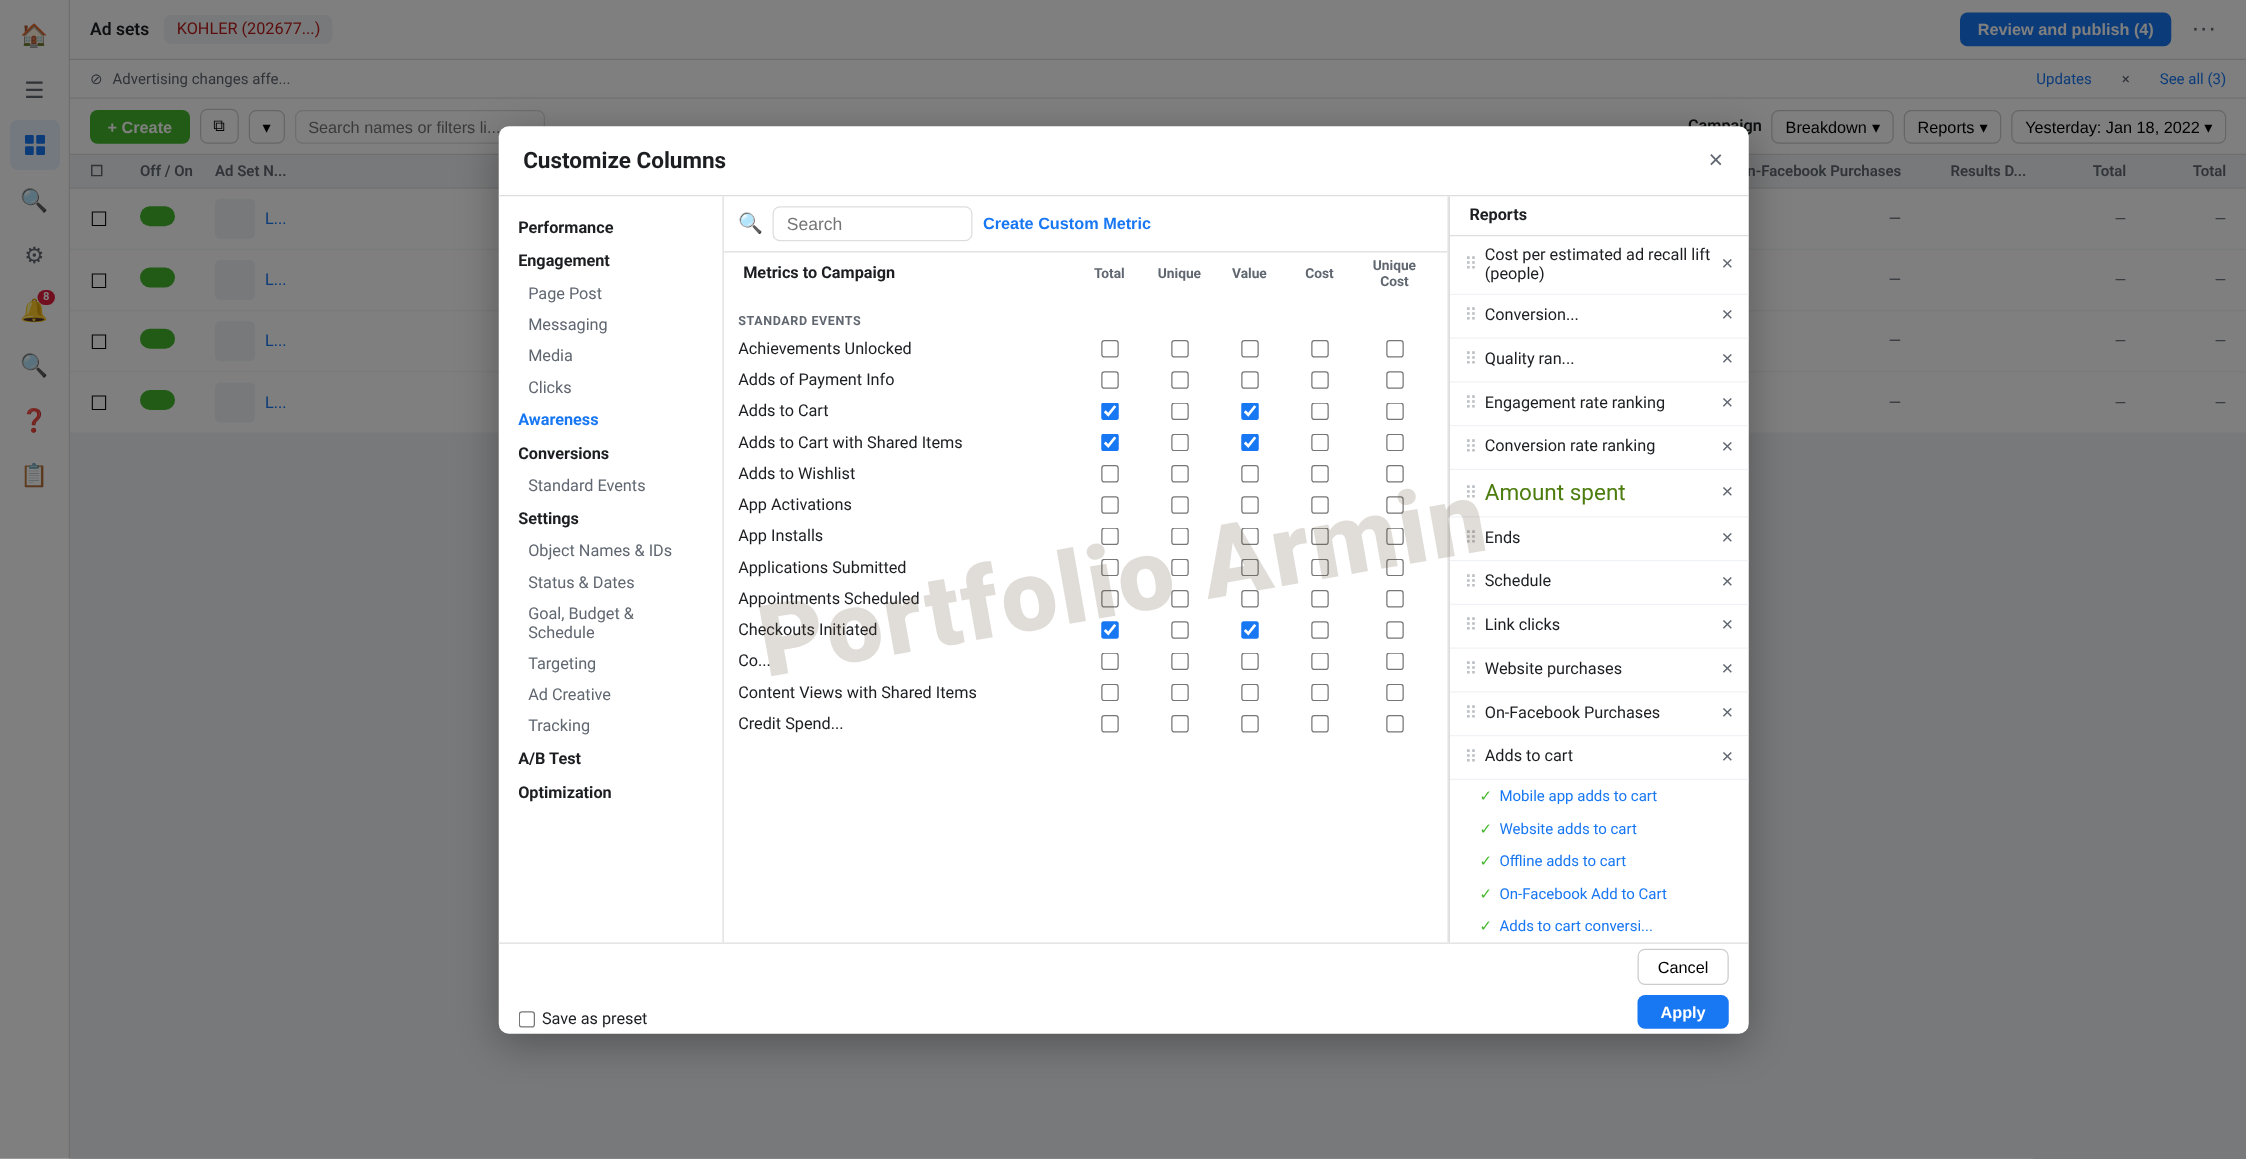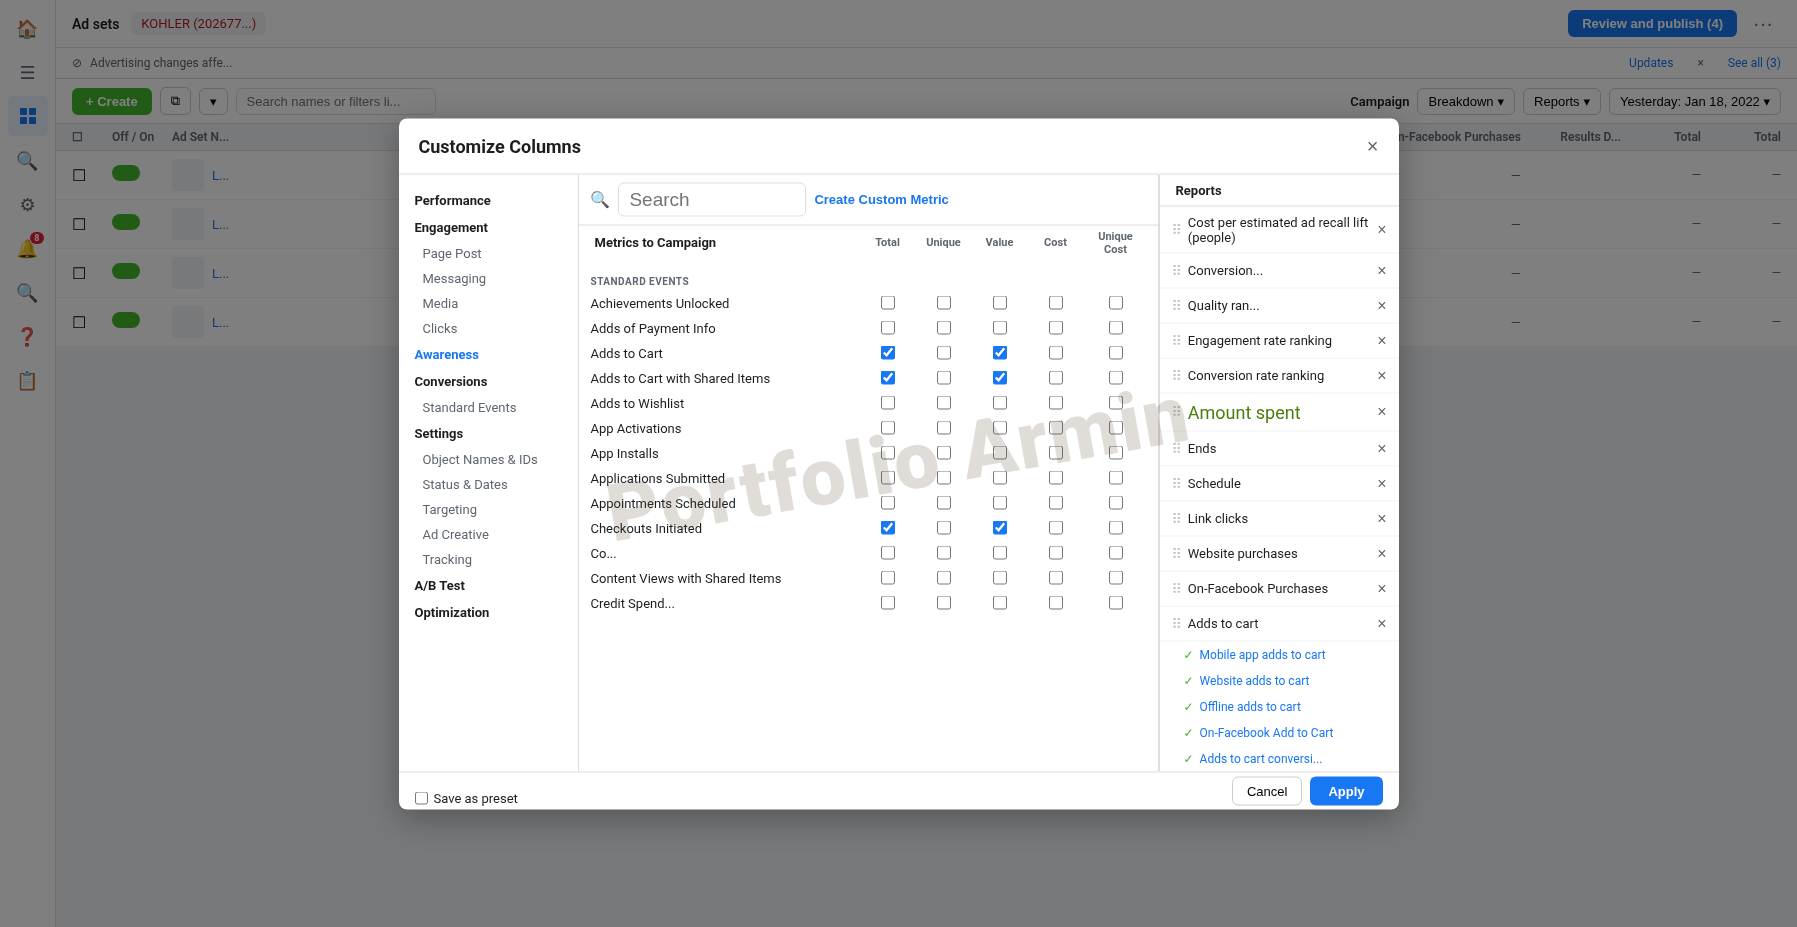--- a/index.html
+++ b/index.html
@@ -61,21 +61,21 @@
 
     
     .modal-nav { width: 180px; border-right: 1px solid #ddd; padding: 12px 0; overflow-y: auto; flex-shrink: 0; }
     .nav-section-label { font-size: 13px; font-weight: 700; color: #1c1e21; padding: 6px 16px; cursor: pointer; }
     .nav-section-label.active { color: #1877f2; }
     .nav-item { font-size: 13px; color: #606770; padding: 5px 16px 5px 24px; cursor: pointer; }
 
     
     .modal-middle { flex: 1; display: flex; flex-direction: column; overflow: hidden; border-right: 1px solid #ddd; }
     .modal-middle-search { padding: 8px 12px; border-bottom: 1px solid #ddd; display: flex; align-items: center; gap: 8px; }
-    .modal-search-input { border: 1px solid #ddd; border-radius: 6px; padding: 5px 10px; font-size: 19px; width: 188px; }
+    .modal-search-input { border: 1px solid #ddd; border-radius: 6px; padding: 5px 10px; font-size: 14px; width: 160px; }
     .create-custom-btn { background: none; border: none; color: #1877f2; font-size: 13px; cursor: pointer; font-weight: 600; }
 
     .metrics-list { flex: 1; overflow-y: auto; padding: 8px 0; }
     .metrics-header-row { display: flex; align-items: center; padding: 4px 12px; font-size: 11px; font-weight: 700; color: #606770; gap: 4px; }
     .metrics-include-label { font-size: 13px; font-weight: 700; color: #1c1e21; flex: 1; padding-left: 4px; }
     .col-header { width: 52px; text-align: center; font-size: 11px; color: #606770; }
 
     .section-divider { font-size: 10px; font-weight: 700; color: #606770; padding: 8px 12px 4px; letter-spacing: 0.5px; }
 
     .metric-row { display: flex; align-items: center; padding: 5px 12px; gap: 4px; }
@@ -88,21 +88,21 @@
     .modal-right-header { padding: 8px 16px; font-size: 13px; font-weight: 700; color: #1c1e21; border-bottom: 1px solid #ddd; display: flex; align-items: center; justify-content: space-between; }
     .selected-item { display: flex; align-items: center; padding: 8px 12px; gap: 6px; border-bottom: 1px solid #f0f2f5; font-size: 13px; cursor: pointer; }
     .drag-handle { color: #bcc0c4; font-size: 14px; cursor: grab; }
     .remove-btn { background: none; border: none; cursor: pointer; color: #606770; font-size: 16px; margin-left: auto; }
     .sub-item { display: flex; align-items: center; padding: 6px 12px 6px 24px; gap: 6px; font-size: 12px; color: #1877f2; }
     .check-icon { color: #42b72a; font-size: 12px; }
 
     
     .modal-footer { padding: 4px 16px; border-top: 1px solid #ddd; display: flex; align-items: flex-end; justify-content: space-between; }
     .save-preset { display: flex; align-items: center; gap: 6px; font-size: 13px; color: #1c1e21; }
-    .footer-btns { display: flex; gap: 8px; }
+    .footer-btns { display: flex; gap: 8px; flex-direction: column; }
     .btn-cancel { background: #fff; border: 1px solid #ccc; border-radius: 6px; padding: 6px 14px; font-size: 13px; cursor: pointer; }
     .btn-apply { background: #1877f2; color: #fff; border: none; border-radius: 6px; padding: 6px 18px; font-size: 13px; font-weight: 600; cursor: pointer; }
 
     
     .watermark {
       position: fixed; inset: 0; z-index: 500; pointer-events: none;
       display: flex; align-items: center; justify-content: center;
       font-size: 80px; font-weight: 900; color: rgba(100,80,60,0.2);
       transform: rotate(-10deg); white-space: nowrap; letter-spacing: 2px;
     }
@@ -259,20 +259,21 @@
       <div class="nav-item">Clicks</div>
 
       <div class="nav-section-label active">Awareness</div>
 
       <div class="nav-section-label">Conversions</div>
       <div class="nav-item">Standard Events</div>
 
       <div class="nav-section-label">Settings</div>
       <div class="nav-item">Object Names &amp; IDs</div>
       <div class="nav-item">Status &amp; Dates</div>
+      <div class="nav-item">Goal, Budget &amp; Schedule</div>
       <div class="nav-item">Targeting</div>
       <div class="nav-item">Ad Creative</div>
       <div class="nav-item">Tracking</div>
 
       <div class="nav-section-label">A/B Test</div>
       <div class="nav-section-label">Optimization</div>
     </div>
 
     <div class="modal-middle">
       <div class="modal-middle-search">

